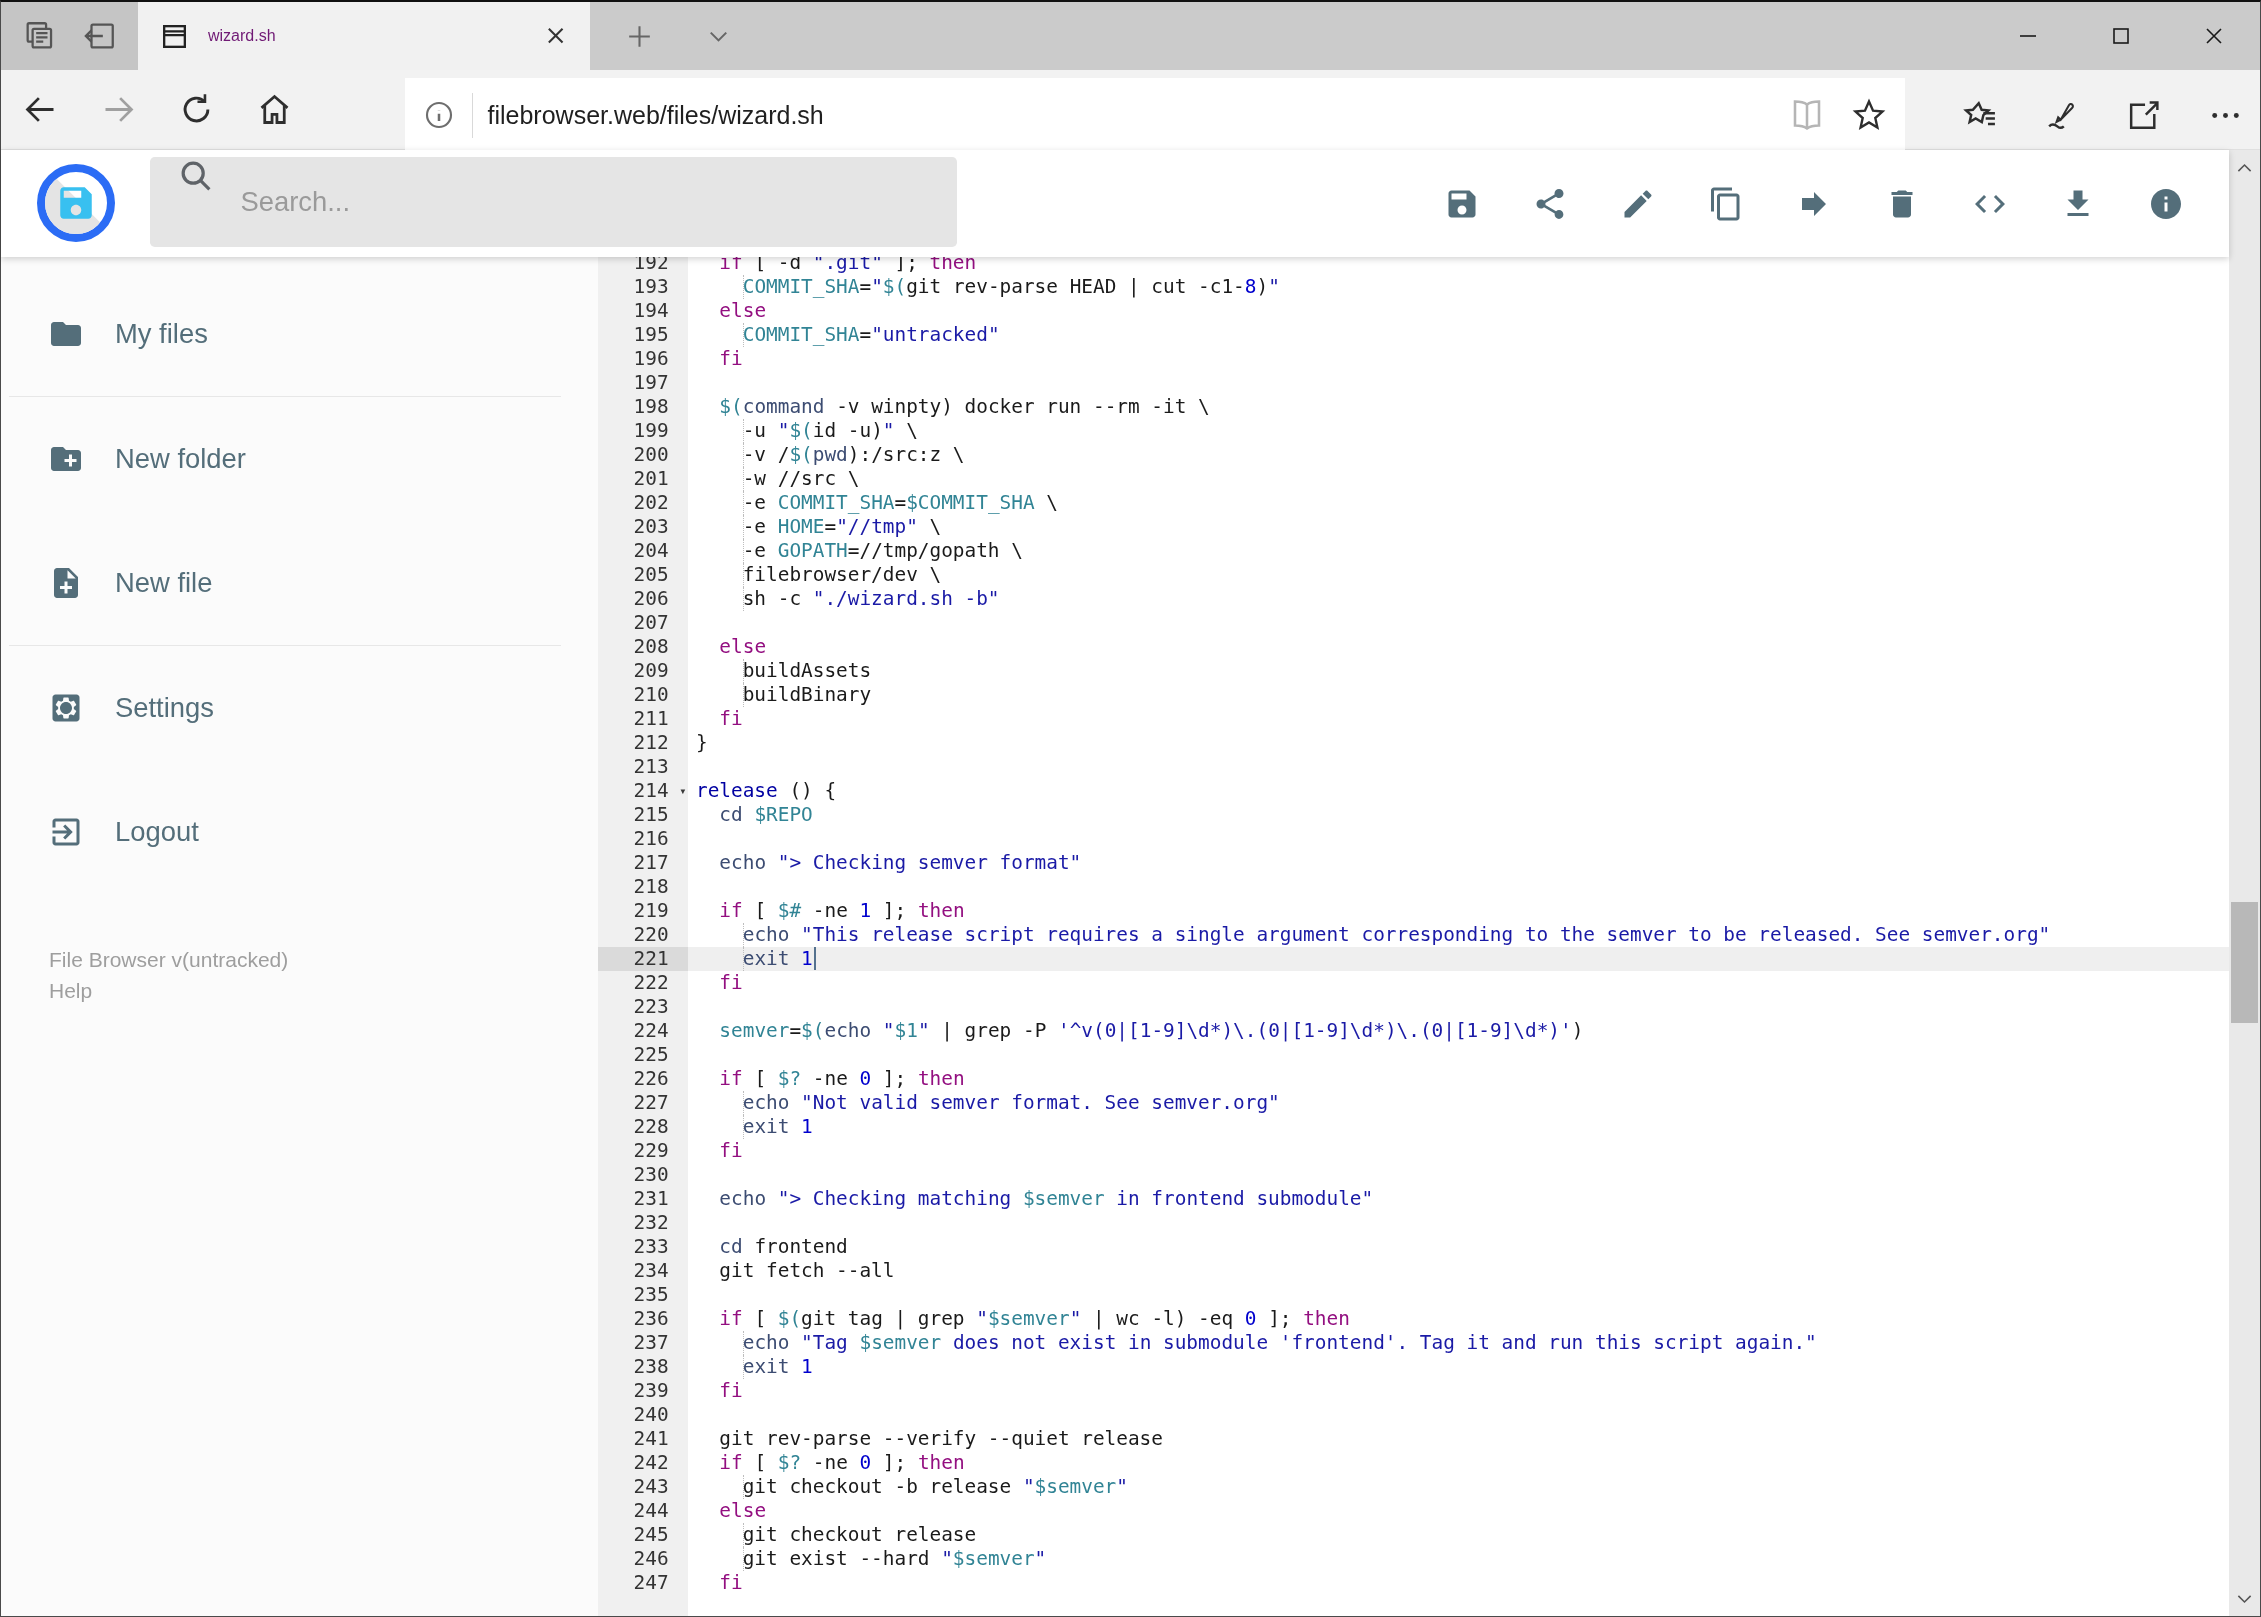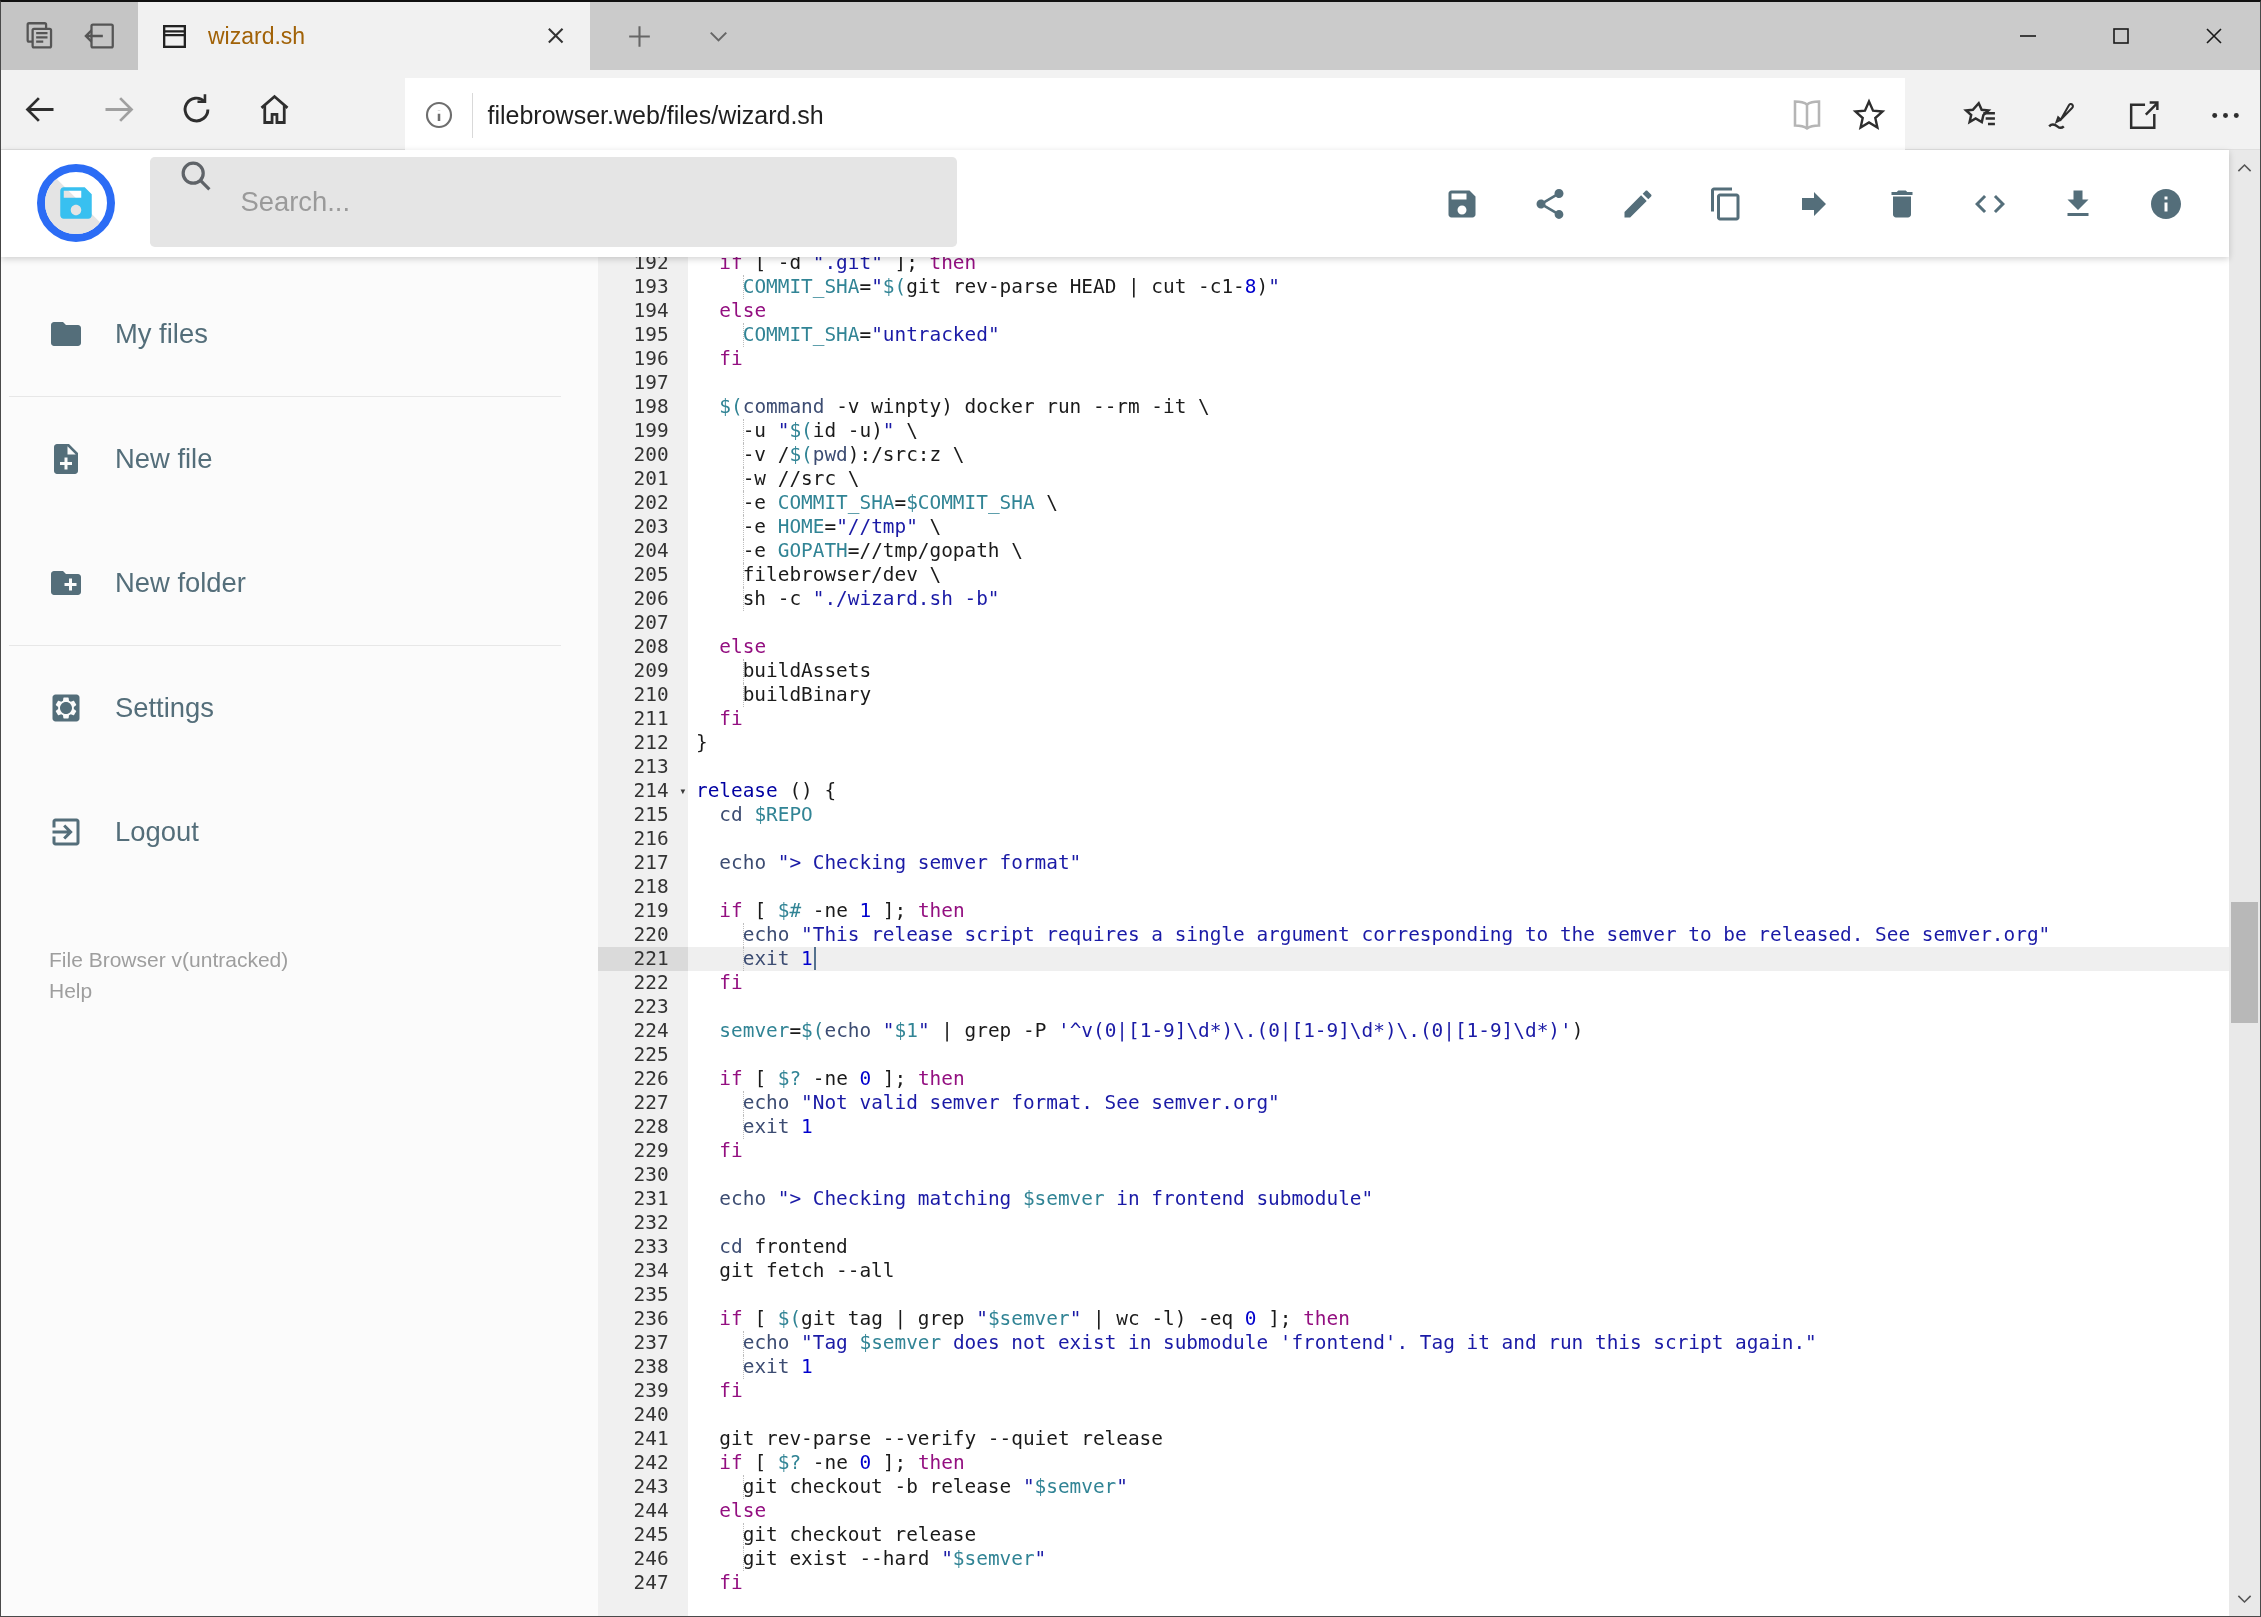--- a/index.html
+++ b/index.html
@@ -7,21 +7,21 @@
   body { font-family: "Liberation Sans", sans-serif; background: #fff; }
 
   .window { width: 2261px; height: 1617px; border: 1.6px solid #4a4a4a; border-top: 2.4px solid #111;
             display: flex; flex-direction: column; background: #fff; }
 
   
   .titlebar { height: 68px; background: #cbcbcb; flex: none; position: relative; display: flex; align-items: stretch; }
   .setaside-strip { width: 137px; background: #c5c5c5; display: flex; align-items: center; justify-content: center; gap: 27.4px; }
   .tb-icon { width: 34px; height: 34px; color: #555; }
   .tab { width: 452px; background: #f1f1f1; display: flex; align-items: center; padding: 0 21px; gap: 18px; }
-  .tab-title { font-size: 23px; color: #a16207; flex: 1; white-space: nowrap; overflow: hidden; }
+  .tab-title { font-size: 16px; color: #701a75; flex: 1; white-space: nowrap; overflow: hidden; }
   .tab-close { width: 27.4px; height: 27.4px; color: #333; flex: none; }
   .tab-doc-icon { width: 31px; height: 31px; color: #222; flex: none; }
   .newtab-zone { display: flex; align-items: center; gap: 48px; padding-left: 34px; color: #666; }
   .plus-icon, .chev-icon { width: 31px; height: 31px; color: #666; }
   .win-controls { position: absolute; right: 0; top: 0; height: 68px; display: flex; align-items: center; }
   .win-btn { width: 93px; height: 68px; display: flex; align-items: center; justify-content: center; color: #1a1a1a; }
   .win-btn svg { width: 24px; height: 24px; }
 
   
   .btoolbar { height: 80px; background: #f2f2f2; flex: none; display: flex; align-items: center; position: relative; border-bottom: 0.8px solid #e0e0e0; }
@@ -299,29 +299,29 @@
           <div>
               <div class="side-item">
                 <span class="sicon"><svg viewBox="0 0 24 24" fill="currentColor" style="width:100%;height:100%">
                     <path d="M10 4H4c-1.1 0-2 .9-2 2v12c0 1.1.9 2 2 2h16c1.1 0 2-.9 2-2V8c0-1.1-.9-2-2-2h-8l-2-2z"></path>
                   </svg></span>
                 <span class="side-label">My files</span>
               </div>
               <div class="side-divider"></div>
               <div class="side-item">
                 <span class="sicon"><svg viewBox="0 0 24 24" fill="currentColor" style="width:100%;height:100%">
+                    <path d="M20 6h-8l-2-2H4c-1.1 0-2 .9-2 2v12c0 1.1.9 2 2 2h16c1.1 0 2-.9 2-2V8c0-1.1-.9-2-2-2zm-1 8h-3v3h-2v-3h-3v-2h3V9h2v3h3v2z"></path>
+                  </svg></span>
+                <span class="side-label">New folder</span>
+              </div>
+              <div class="side-item">
+                <span class="sicon"><svg viewBox="0 0 24 24" fill="currentColor" style="width:100%;height:100%">
                     <path d="M14 2H6c-1.1 0-2 .9-2 2v16c0 1.1.9 2 2 2h12c1.1 0 2-.9 2-2V8l-6-6zm2 14h-3v3h-2v-3H8v-2h3v-3h2v3h3v2zm-3-7V3.5L18.5 9H13z"></path>
                   </svg></span>
                 <span class="side-label">New file</span>
-              </div>
-              <div class="side-item">
-                <span class="sicon"><svg viewBox="0 0 24 24" fill="currentColor" style="width:100%;height:100%">
-                    <path d="M20 6h-8l-2-2H4c-1.1 0-2 .9-2 2v12c0 1.1.9 2 2 2h16c1.1 0 2-.9 2-2V8c0-1.1-.9-2-2-2zm-1 8h-3v3h-2v-3h-3v-2h3V9h2v3h3v2z"></path>
-                  </svg></span>
-                <span class="side-label">New folder</span>
               </div>
               <div class="side-divider"></div>
               <div class="side-item">
                 <span class="sicon"><svg viewBox="0 0 24 24" fill="currentColor" style="width:100%;height:100%">
                     <path d="M19 3H5c-1.1 0-2 .9-2 2v14c0 1.1.9 2 2 2h14c1.1 0 2-.9 2-2V5c0-1.1-.9-2-2-2zm-1.75 9c0 .23-.02.46-.05.68l1.48 1.16c.13.11.17.3.08.45l-1.4 2.42c-.09.15-.27.21-.43.15l-1.74-.7c-.36.28-.76.51-1.18.69l-.26 1.85c-.03.17-.18.3-.35.3h-2.8c-.17 0-.32-.13-.35-.29l-.26-1.85c-.43-.18-.82-.41-1.18-.69l-1.74.7c-.16.06-.34 0-.43-.15l-1.4-2.42c-.09-.15-.05-.34.08-.45l1.48-1.16c-.03-.23-.05-.46-.05-.69 0-.23.02-.46.05-.68l-1.48-1.16c-.13-.11-.17-.3-.08-.45l1.4-2.42c.09-.15.27-.21.43-.15l1.74.7c.36-.28.76-.51 1.18-.69l.26-1.85c.03-.17.18-.3.35-.3h2.8c.17 0 .32.13.35.29l.26 1.85c.43.18.82.41 1.18.69l1.74-.7c.16-.06.34 0 .43.15l1.4 2.42c.09.15.05.34-.08.45l-1.48 1.16c.03.23.05.46.05.69zm-5.25-4c-2.21 0-4 1.79-4 4s1.79 4 4 4 4-1.79 4-4-1.79-4-4-4z"></path>
                   </svg></span>
                 <span class="side-label">Settings</span>
               </div>
               <div class="side-item">
                 <span class="sicon"><svg viewBox="0 0 24 24" fill="currentColor" style="width:100%;height:100%">

